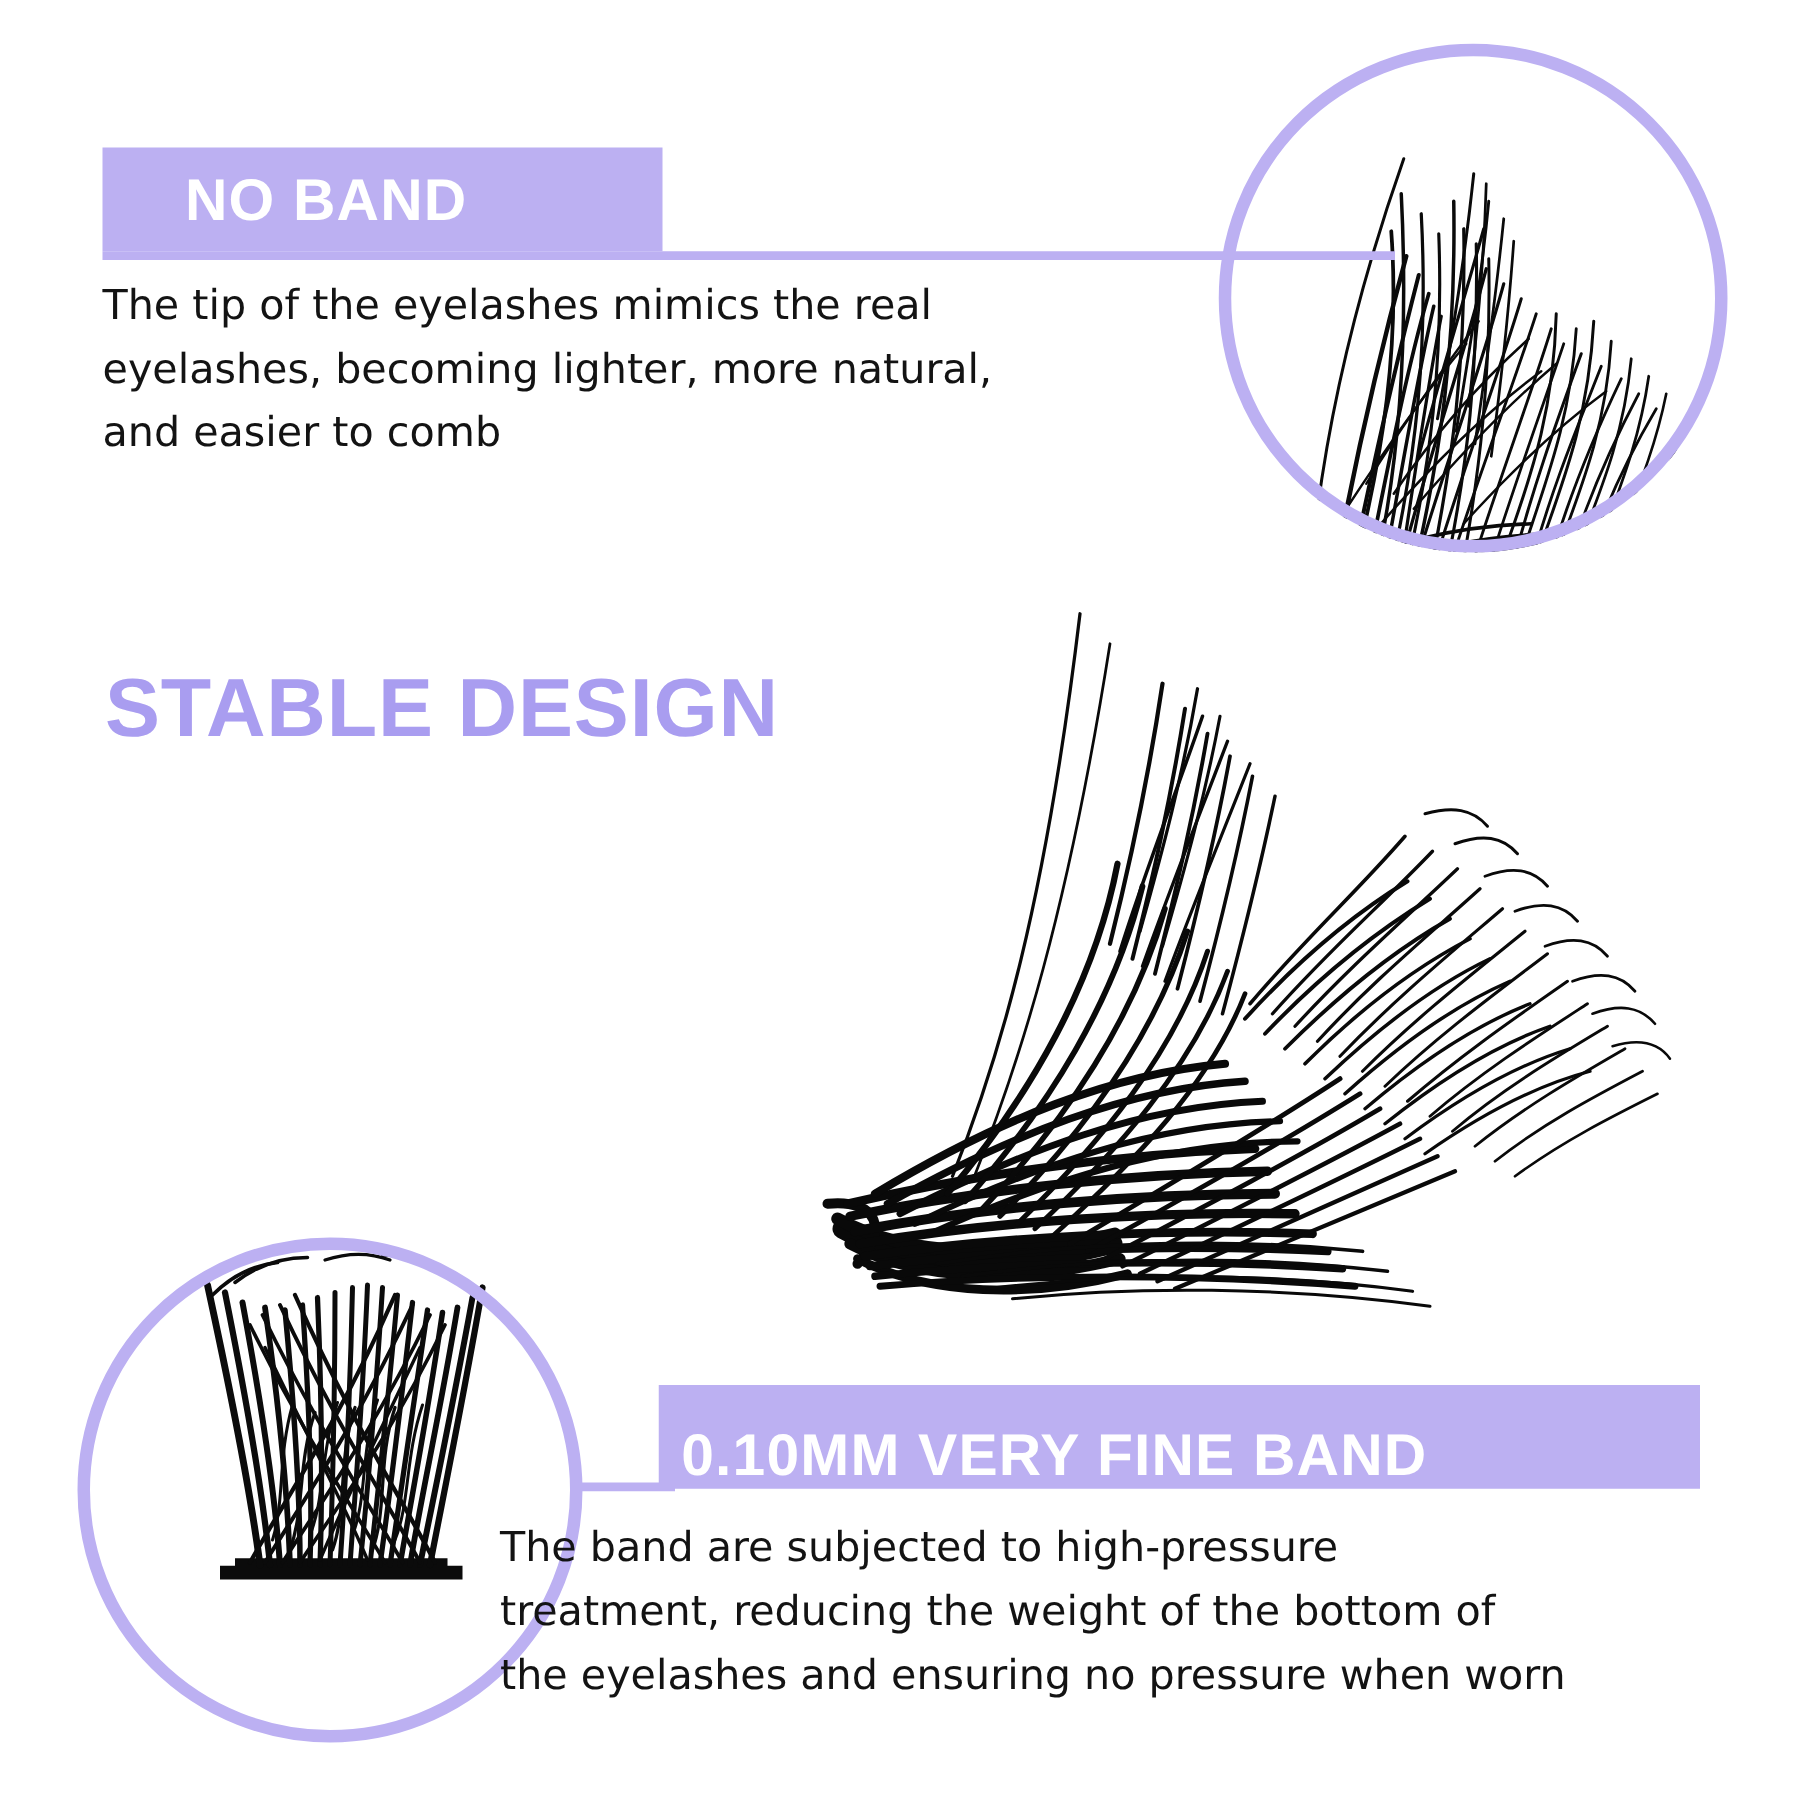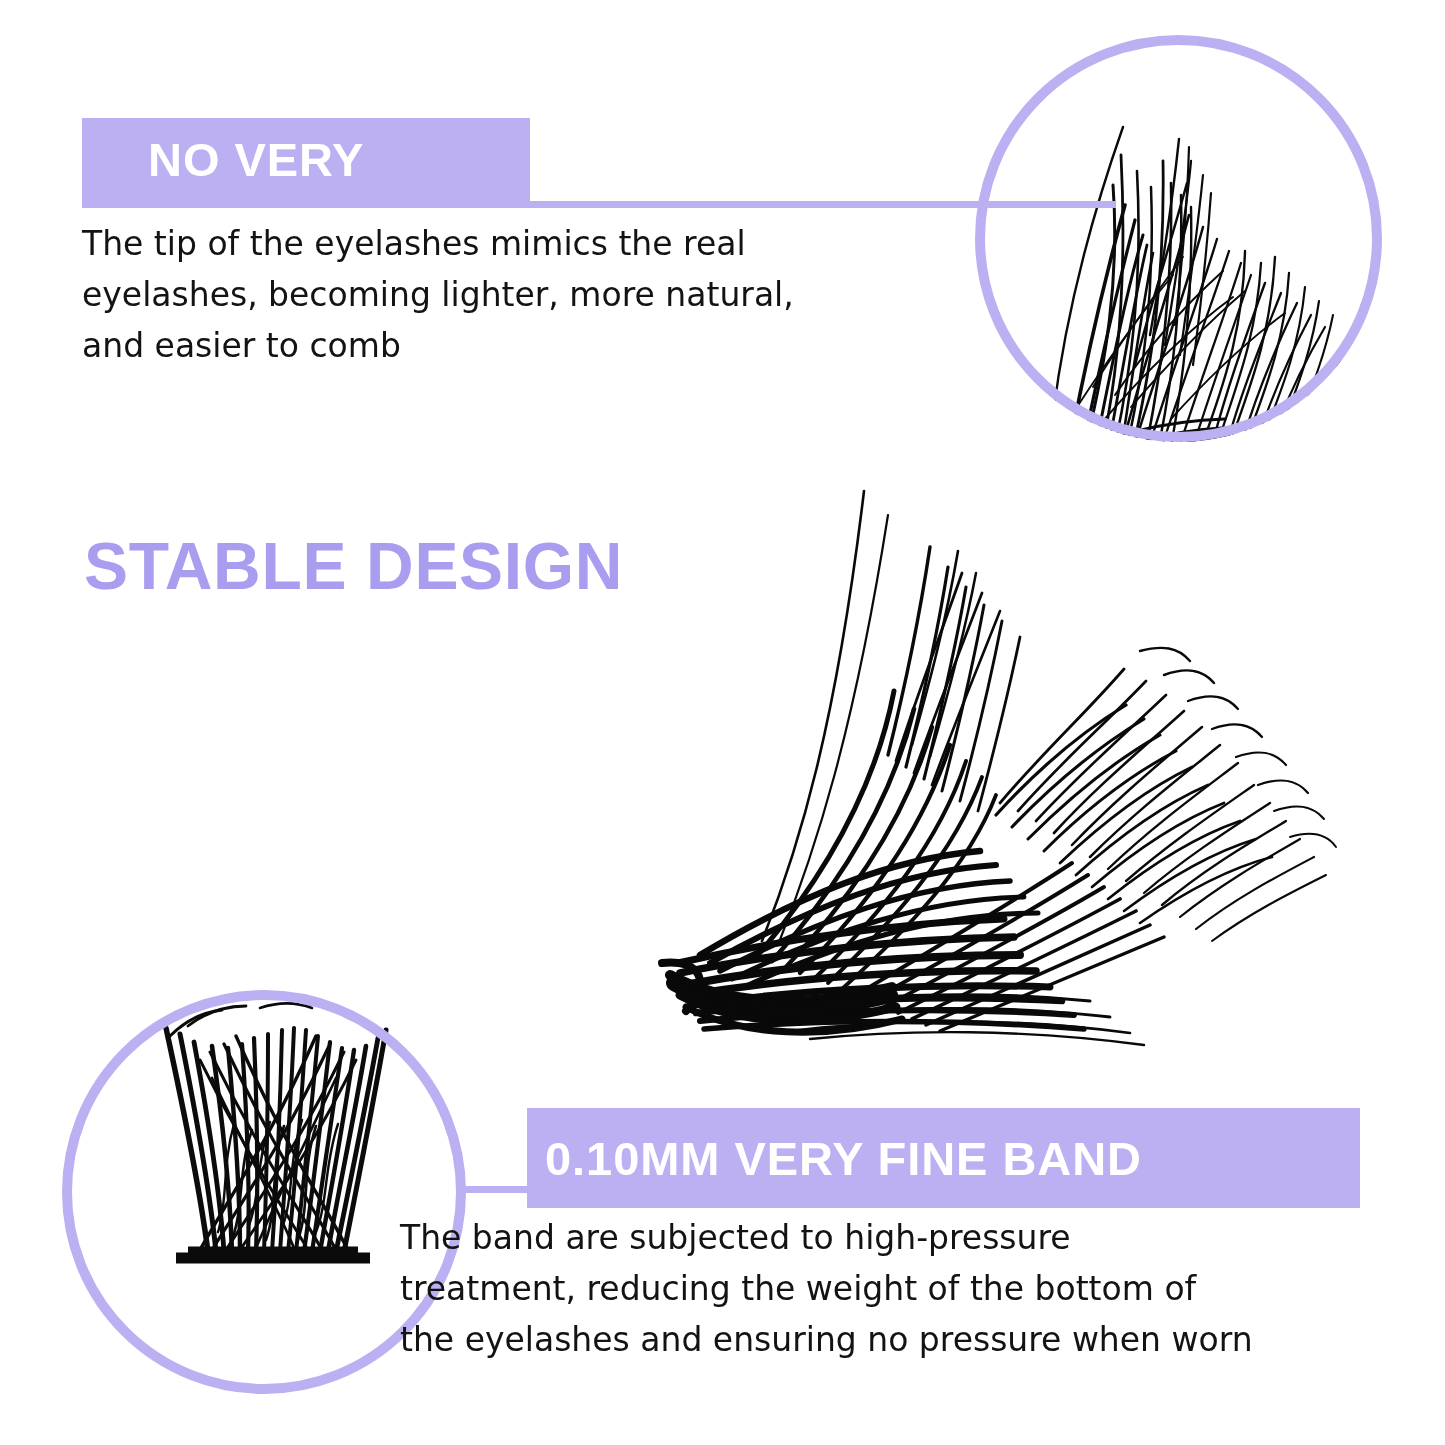--- a/index.html
+++ b/index.html
@@ -143,21 +143,21 @@
         <path d="M92 424 C 130 400, 190 386, 250 384" stroke-width="3"></path>
         <path d="M104 430 C 148 406, 212 392, 274 392" stroke-width="2.8"></path>
         <path d="M120 436 C 168 414, 232 400, 296 400" stroke-width="2.6"></path>
       </g>
     </svg>
   </div>
 
   <div class="circle-callout" style="left:975px; top:35px; width:407px; height:407px;"></div>
 
   <div class="badge-heading" style="left:82px; top:118px; width:448px; height:83px; padding-left:66px;">
-    <span class="badge-text" style="font-size:47px;">NO VERY</span>
+    <span class="badge-text" style="font-size:47px;">NO BAND</span>
   </div>
 
   <div class="connector" style="left:82px; top:201px; width:1034px; height:7px;"></div>
 
   <div class="body-text" style="left:82px; top:218px; width:870px; font-size:33px; line-height:51px;">The tip of the eyelashes mimics the real
 eyelashes, becoming lighter, more natural,
 and easier to comb</div>
 
   <div class="plain-heading" style="left:84px; top:528px; font-size:66px;">STABLE DESIGN</div>
 
@@ -314,21 +314,21 @@
       </g>
     </svg>
   </div>
 
   <div class="circle-clip" style="left:62px; top:990px; width:404px; height:404px;"></div>
 
   <div class="circle-callout" style="left:62px; top:990px; width:404px; height:404px;"></div>
 
   <div class="connector" style="left:458px; top:1186px; width:82px; height:7px;"></div>
 
-  <div class="badge-heading" style="left:527px; top:1108px; width:833px; height:100px; padding-left:18px;">
+  <div class="badge-heading" style="left:527px; top:1108px; width:833px; height:83px; padding-left:18px;align-items:flex-end;">
     <span class="badge-text" style="font-size:47px;">0.10MM VERY FINE BAND</span>
   </div>
 
   <div class="body-text" style="left:400px; top:1212px; width:968px; font-size:33px; line-height:51px; text-align:left;">The band are subjected to high-pressure
 treatment, reducing the weight of the bottom of
 the eyelashes and ensuring no pressure when worn</div>
 
 </div>
 
 </body></html>

